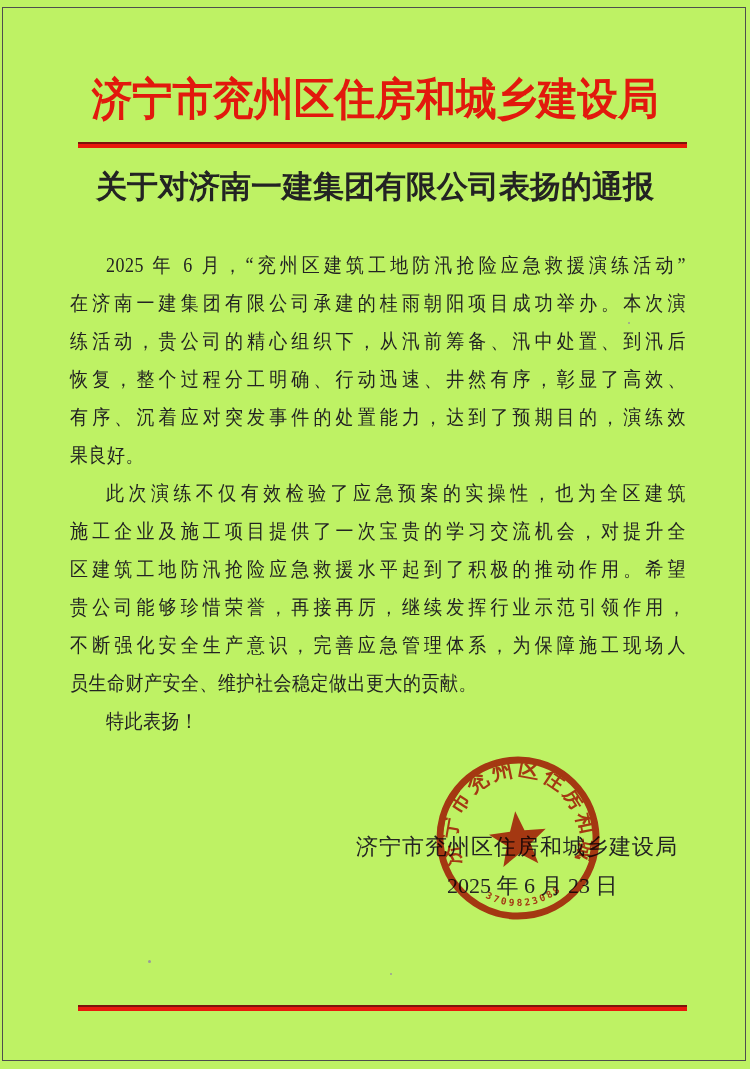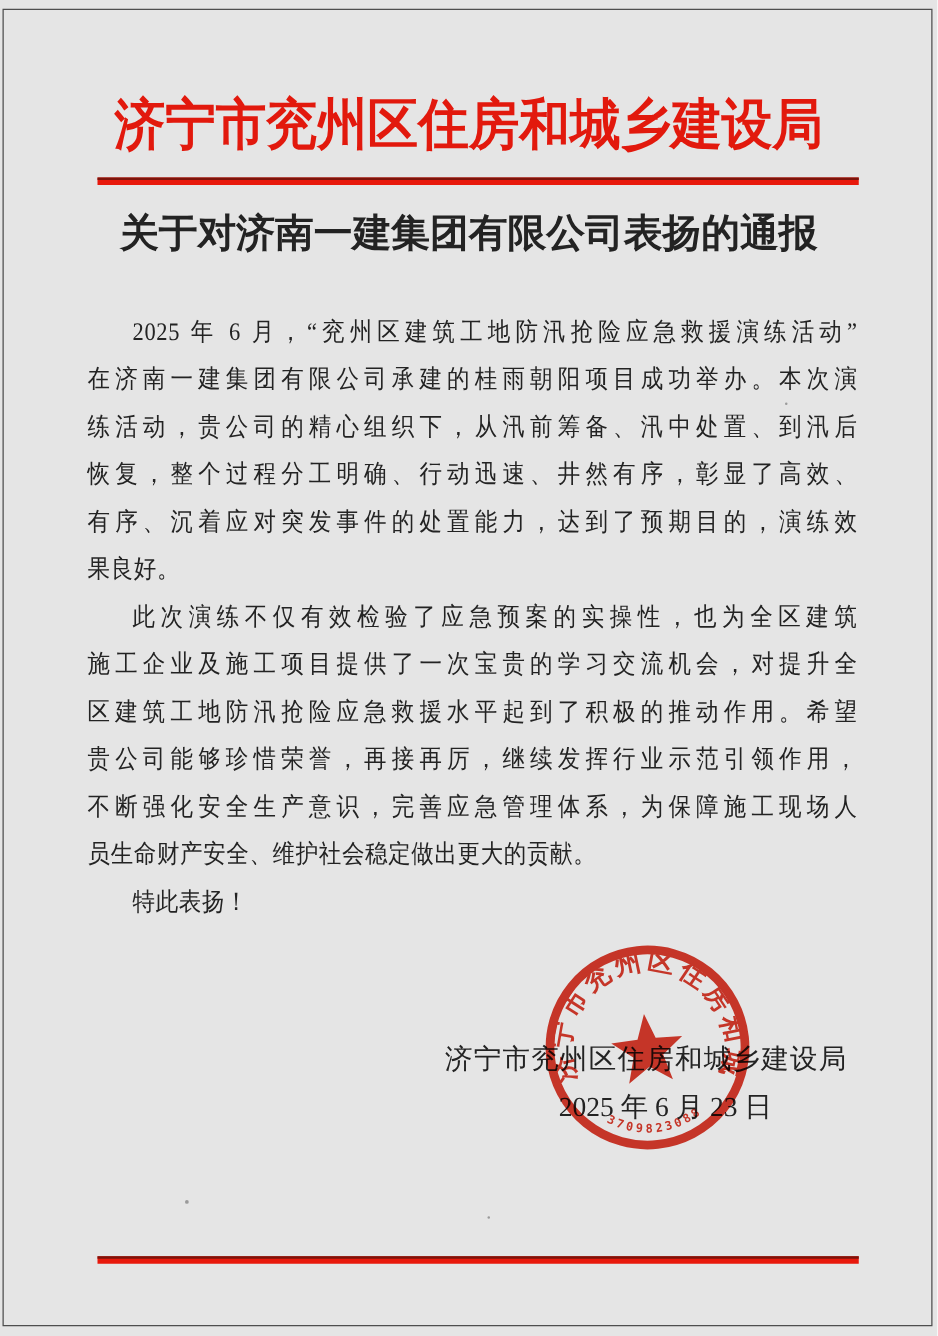--- a/index.html
+++ b/index.html
@@ -5,21 +5,21 @@
   html, body {
     margin: 0;
     padding: 0;
     background: #ffffff;
     font-family: "Liberation Serif", "DejaVu Serif", serif;
   }
   .page {
     position: relative;
     width: 750px;
     height: 1069px;
-    background: #e5e5e5;
+    background: #bef264;
     overflow: hidden;
   }
   .scan-frame {
     position: absolute;
     left: 2px;
     top: 7px;
     width: 744px;
     height: 1054px;
     border: 1px solid #4e4e4e;
     box-sizing: border-box;

